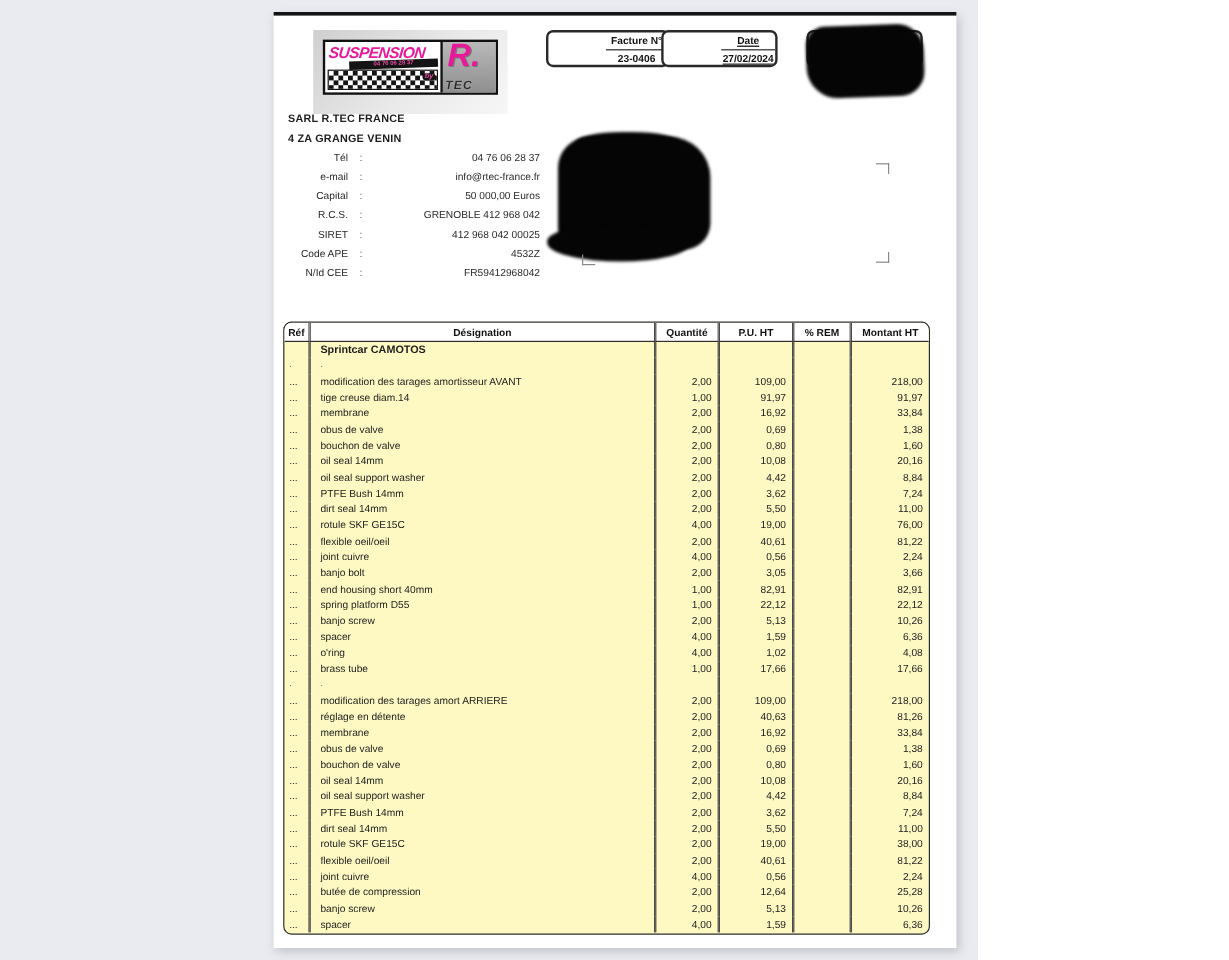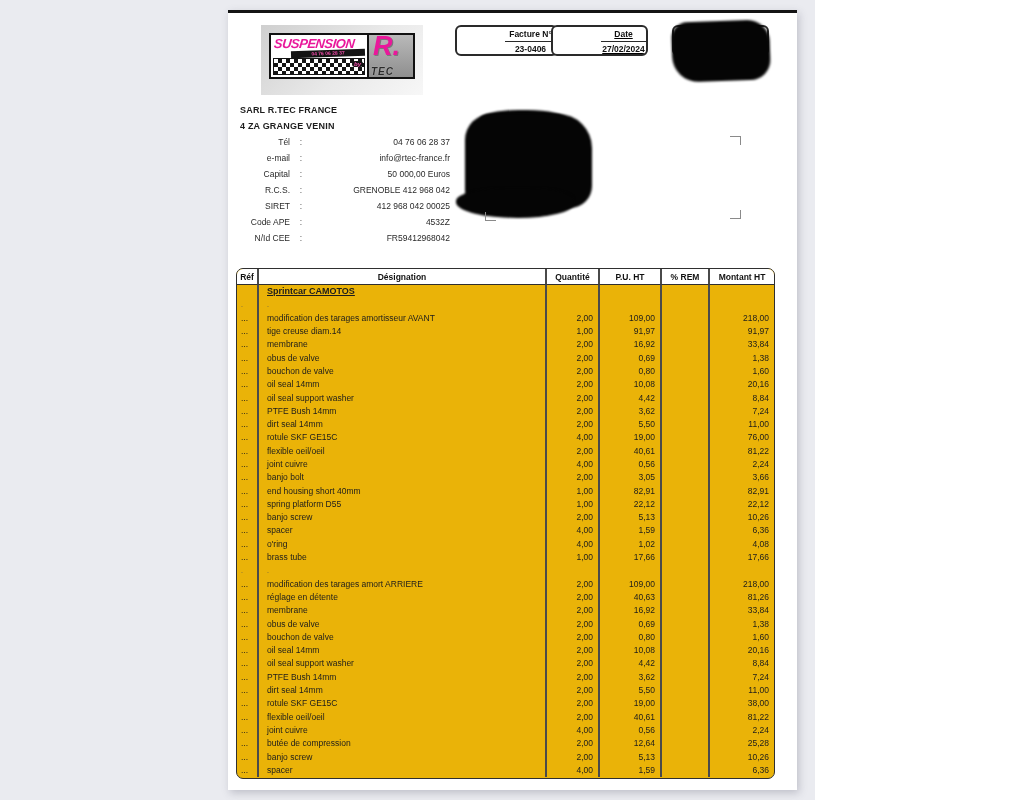--- a/index.html
+++ b/index.html
@@ -37,21 +37,21 @@
   .hdr-box { position:absolute; top:15px; height:31px; border:2px solid #2a2a2a; border-radius:6px;
              background:#fff; overflow:hidden;padding-left:48px; }
   .hdr-box .lbl { height:15px; border-bottom:1.5px solid #2a2a2a; font-size:8.5px; font-weight:bold;
                   text-align:center; line-height:14px; color:#111; }
   .hdr-box .val { height:14px; font-size:8.5px; font-weight:bold; text-align:center; line-height:14px; color:#111; }
   #box-invoice { left:227px; width:103px; }
   #box-date    { left:323px; width:97px;text-decoration:underline; }
   #box-client  { left:444px; width:97px; }
 
   
-  .company { position:absolute; left:12px; top:81px; width:210px;margin-top:11px; }
+  .company { position:absolute; left:12px; top:81px; width:210px; }
   .company .co-line { font-size:9px; font-weight:bold; color:#1d1d1d; height:16px; line-height:16px; letter-spacing:.2px; }
   .company .detail { display:flex; height:16px; line-height:16px; font-size:8.5px; color:#2a2a2a;text-align:right; }
   .company .detail .dl { width:50px; }
   .company .detail .dc { width:12px; color:#555; }
   .company .detail .dv { flex:1; }
 
   
   .blob { position:absolute; background:#050505; filter:blur(1.2px); }
   #blob-client { left:444px; top:11px; width:98px; height:60px; border-radius:16px 22px 20px 26px; transform:rotate(-2deg); }
   #blob-recip-main { left:237px; top:104px; width:127px; height:94px; border-radius:26px 34px 22px 18px; }
@@ -60,38 +60,38 @@
   .frag { position:absolute; font-weight:bold; color:#111; }
   #frag-1 { left:344px; top:128px; font-size:10px; }
   #frag-2 { left:336px; top:156px; font-size:9px; }
   .corner { position:absolute; width:11px; height:9px; }
   #corner-tr { left:502px; top:126px; border-top:1.2px solid #8a8a8a; border-right:1.2px solid #8a8a8a; }
   #corner-br { left:502px; top:200px; border-bottom:1.2px solid #8a8a8a; border-right:1.2px solid #8a8a8a; }
   #corner-bl { left:257px; top:202px; border-bottom:1.2px solid #8a8a8a; border-left:1.2px solid #8a8a8a; }
 
   
   .tbl-wrap { position:absolute; left:8px; top:258px; width:539px; height:511px;
-              border:1.5px solid #2f2f2f; border-radius:7px; overflow:hidden; background:#eab308; }
+              border:1.5px solid #2f2f2f; border-radius:7px; overflow:hidden; background:#fef9c3; }
   table.items { width:100%; table-layout:fixed; border-collapse:separate; border-spacing:0; }
   table.items col.c-ref { width:21px; }
   table.items col.c-des { width:288px; }
   table.items col.c-qty { width:53px; }
   table.items col.c-pu  { width:62px; }
   table.items col.c-rem { width:48px; }
   table.items col.c-mt  { width:65px; }
   table.items th { height:16px; font-size:8.5px; font-weight:bold; color:#111; text-align:center;
                    border-bottom:1.5px solid #2f2f2f; background:#fff; }
   table.items th, table.items td { border-right:1px solid #4a4a4a; }
   table.items th:not(:first-child), table.items td:not(:first-child) { border-left:1px solid #4a4a4a; }
   table.items th:last-child, table.items td:last-child { border-right:none; }
   table.items td { height:13.3px; font-size:8.5px; color:#1c1c1c; line-height:13px; overflow:hidden; white-space:nowrap; }
   td.ref { font-size:7px; color:#444; padding-left:4px; }
   td.des { padding-left:8px; }
   td.num { text-align:right; padding-right:5px; }
-  tr.row-title td.des { font-weight:bold; text-decoration:underline; font-size:9px; }
+  tr.row-title td.des { font-weight:bold; font-size:9px; }
   tr.row-sep td { font-size:7px; color:#555; }
 </style>
 </head>
 <body>
 
 <div id="stage">
   <div class="canvas-bg"></div>
 
   <div class="page">
     <div class="scan-band"></div>

